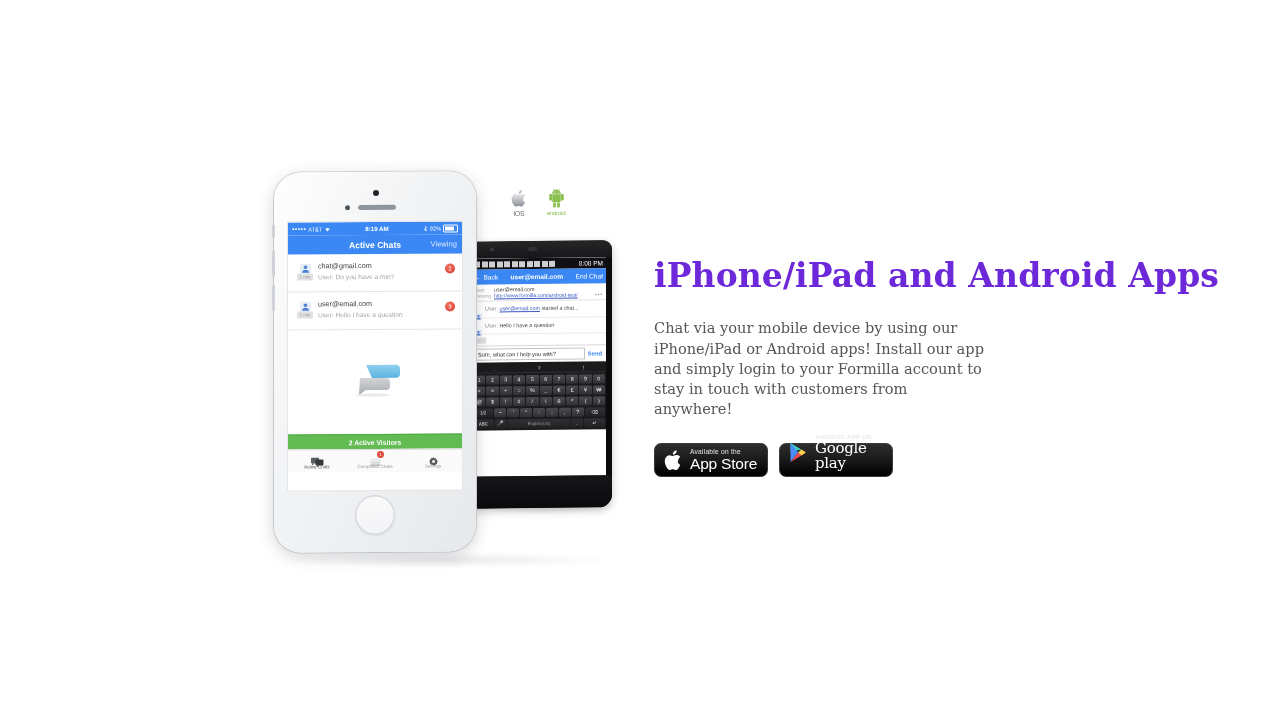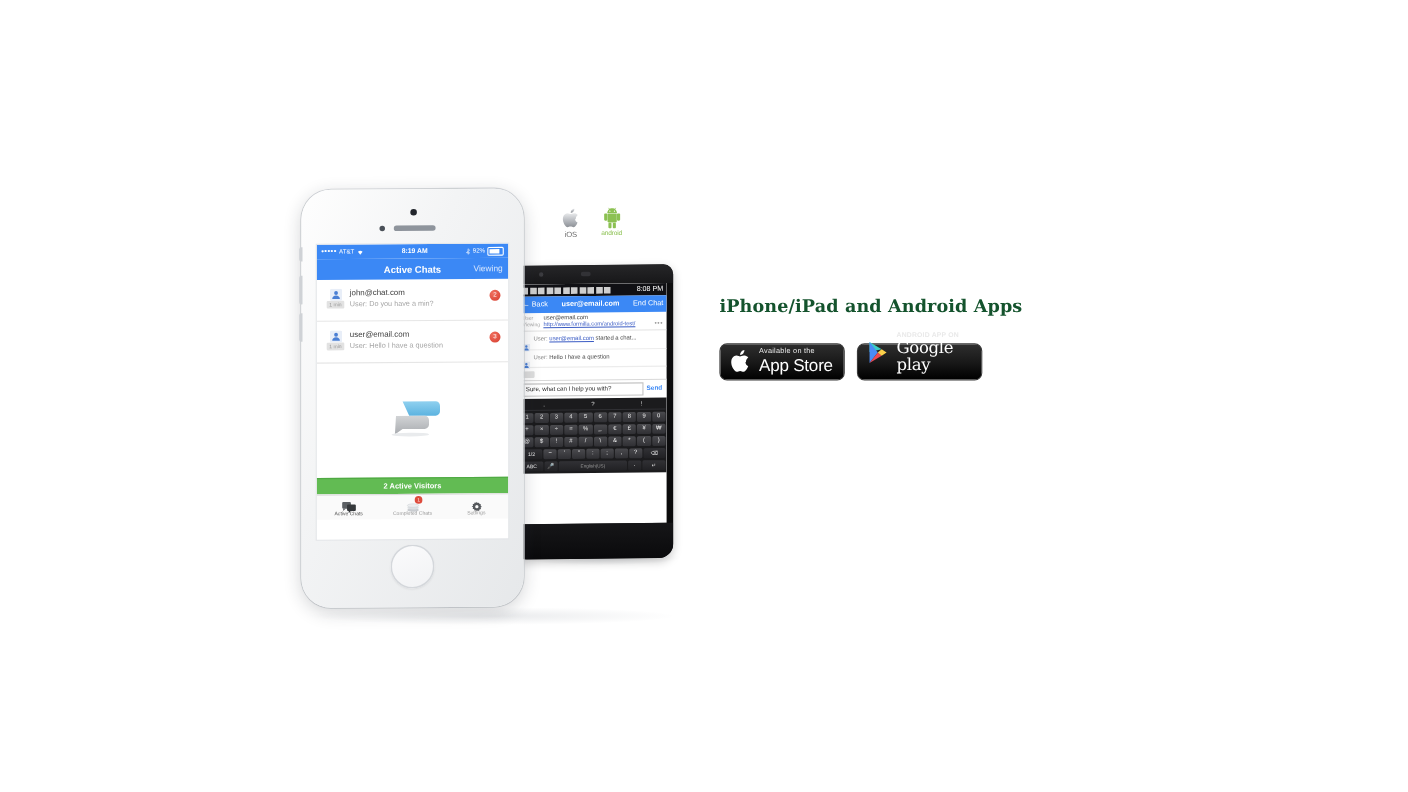--- a/index.html
+++ b/index.html
@@ -20,26 +20,26 @@
 
   
   #text-col {
     position: absolute;
     left: 654px;
     top: 258px;
     width: 340px;
   }
   #heading {
     font-family: "DejaVu Serif", "Liberation Serif", serif;
-    font-size: 16px;
+    font-size: 33px;
     font-weight: bold;
-    color: #14532d;
+    color: #6d28d9;
     letter-spacing: 0.1px;
     line-height: 1.1;
-    margin: 12px 0 24px 0;
+    margin: 0 0 24px 0;
     white-space: nowrap;
   }
   #body-copy {
     font-family: "DejaVu Serif", "Liberation Serif", serif;
     font-size: 14.6px;
     color: #55565a;
     line-height: 20.2px;
     width: 330px;
     margin: 0;
   }
@@ -763,21 +763,21 @@
             <span class="av">
               <svg width="11" height="11" viewBox="0 0 12 12">
                   <rect width="12" height="12" rx="1.5" fill="#e8eef8"></rect>
                   <circle cx="6" cy="4.2" r="1.9" fill="#4a7fd4"></circle>
                   <path d="M2.2 10.2c0-2.2 1.7-3.5 3.8-3.5s3.8 1.3 3.8 3.5z" fill="#4a7fd4"></path>
                 </svg>
             </span>
             <span class="time">1 min</span>
           </div>
           <div class="info">
-            <div class="email">john@chat.com</div>
+            <div class="email">chat@gmail.com</div>
             <div class="snippet">User: Do you have a min?</div>
           </div>
           <div class="badge-count">2</div>
         </div>
 
         <div class="ip-chat-row">
           <div class="avcol">
             <span class="av">
               <svg width="11" height="11" viewBox="0 0 12 12">
                   <rect width="12" height="12" rx="1.5" fill="#e8eef8"></rect>
@@ -850,20 +850,21 @@
           <span class="tlabel">Settings</span>
         </div>
       </div>
     </div>
 
     <div id="ip-home"></div>
   </div>
 
   <div id="text-col">
     <h2 id="heading">iPhone/iPad and Android Apps</h2>
+    <p id="body-copy">Chat via your mobile device by using our iPhone/iPad or Android apps! Install our app and simply login to your Formilla account to stay in touch with customers from anywhere!</p>
 
     <div id="badges">
 
       <a id="badge-appstore" class="badge">
         <span class="apple-glyph">
           <svg width="19" height="23" viewBox="0 0 19 23">
             <path fill="#ffffff" d="M14.1 12.1c0-2.6 2.1-3.9 2.2-4-1.2-1.75-3.0-2.0-3.7-2.0-1.6-.17-3.1.92-3.8.92-.7 0-1.95-.9-3.2-.88-1.7.03-3.2 1.0-4.0 2.5-1.75 3.0-.45 7.45 1.2 9.9.8 1.2 1.75 2.5 3.0 2.45 1.2-.05 1.65-.78 3.1-.78 1.45 0 1.85.78 3.1.75 1.28-.02 2.1-1.2 2.9-2.4.9-1.35 1.28-2.65 1.3-2.72-.03-.01-2.5-.96-2.5-3.74z"></path>
             <path fill="#ffffff" d="M11.7 4.3c.66-.8 1.1-1.92.98-3.04-.95.04-2.1.63-2.78 1.43-.62.7-1.16 1.85-1.0 2.94 1.06.08 2.14-.54 2.8-1.33z"></path>
           </svg>
         </span>

